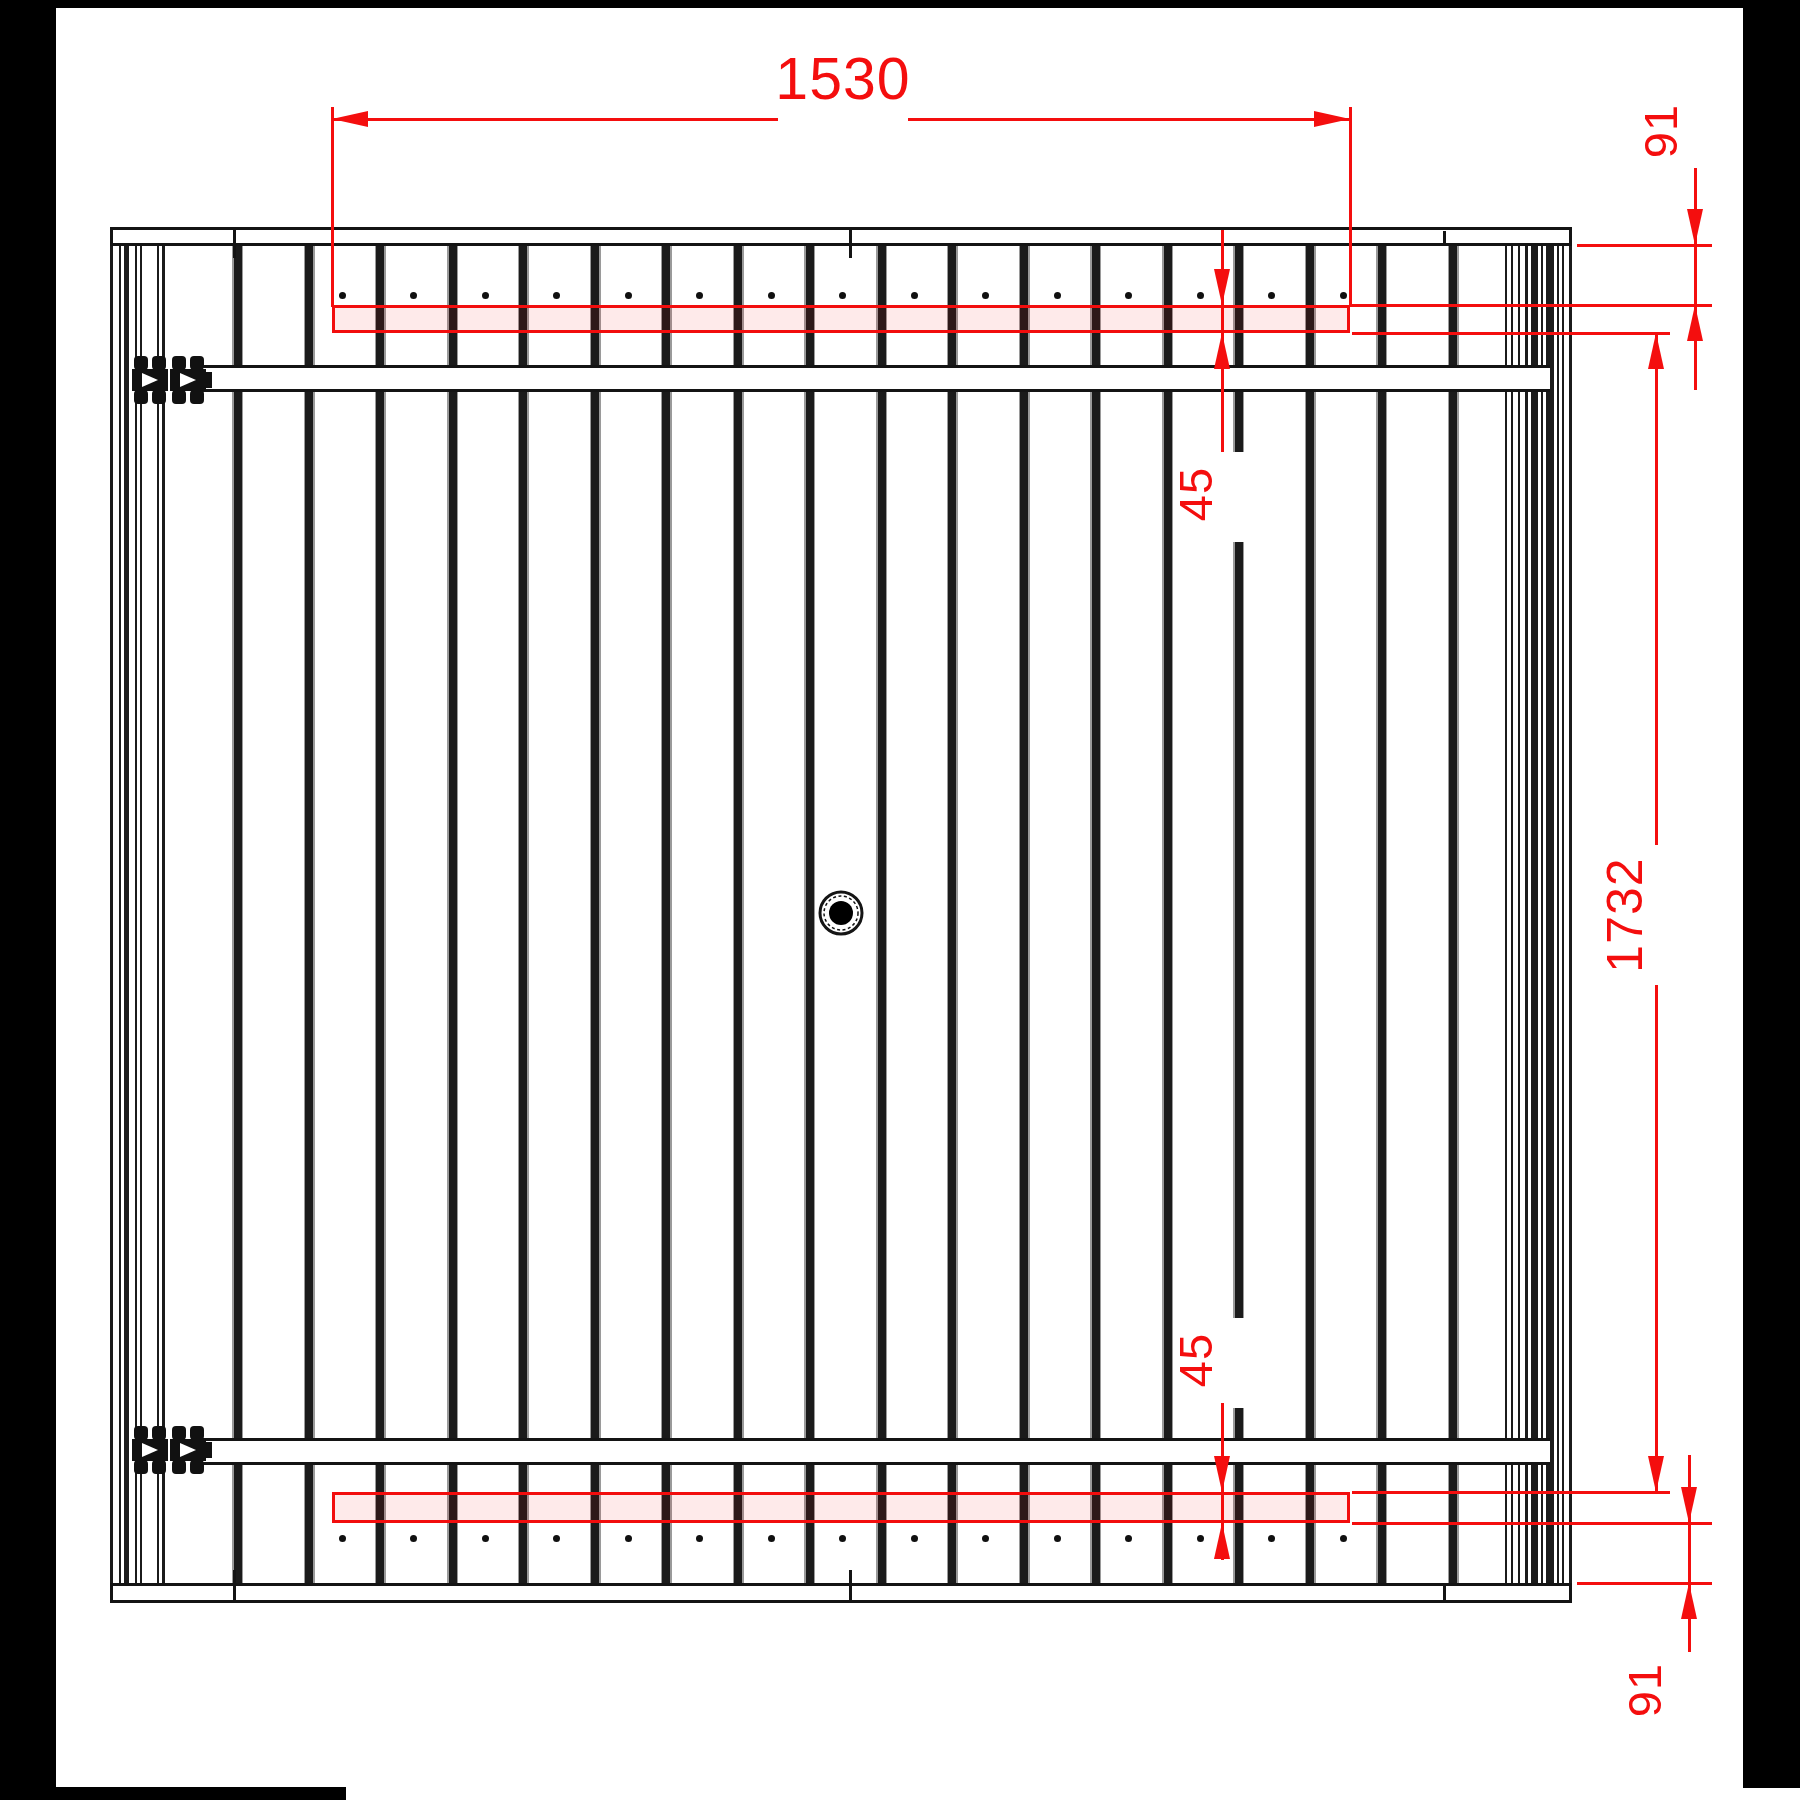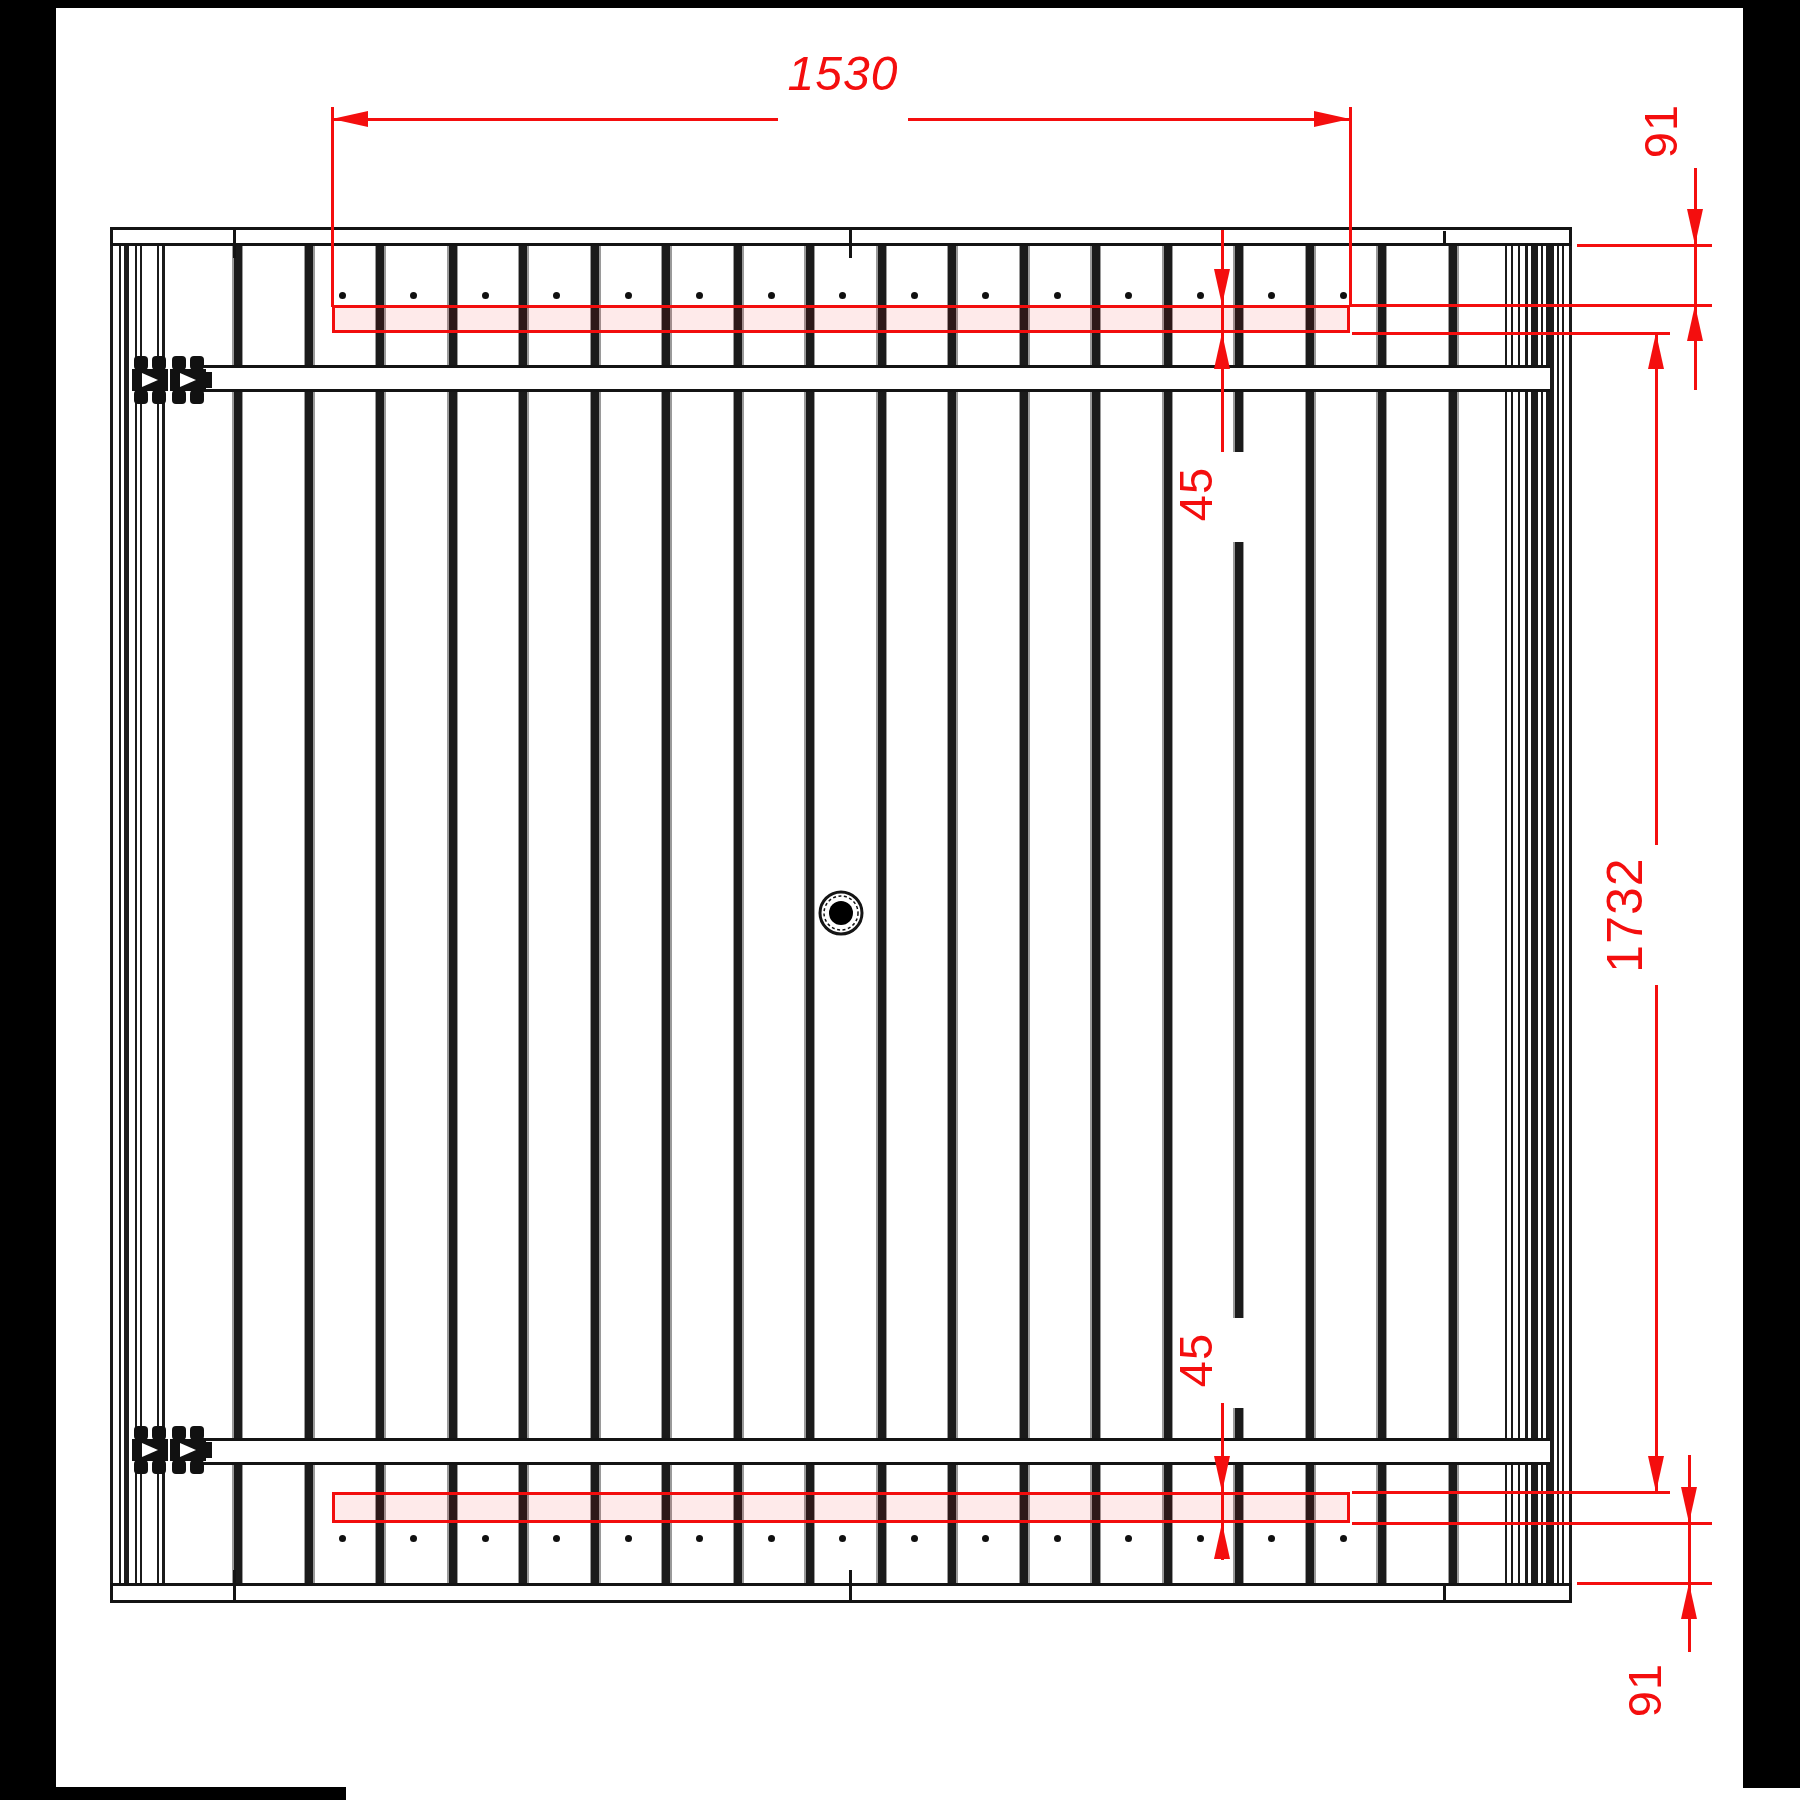--- a/index.html
+++ b/index.html
@@ -14,21 +14,21 @@
   .post-line{position:absolute;background:#1b1b1b;}
   .seam{position:absolute;background:#141414;}
   .screw{position:absolute;width:7px;height:7px;border-radius:50%;background:#101010;}
   .batten{position:absolute;box-sizing:border-box;border:3px solid #f20d0d;background:rgba(245,15,15,0.085);}
   .break-patch{position:absolute;background:#fff;}
   
   .red-line{position:absolute;background:#f40e0e;}
   .arrow{position:absolute;width:0;height:0;}
   .dim-label{position:absolute;color:#f40e0e;text-align:center;line-height:1;letter-spacing:1px;}
   .rot{transform:rotate(-90deg);}
-  .lbl-1530{left:743px;top:50px;width:200px;font-size:48px;font-style:italic;}
+  .lbl-1530{left:743px;top:50px;width:200px;font-size:59px;}
   .lbl-91t{left:1603px;top:105px;width:120px;height:52px;font-size:47px;}
   .lbl-1732{left:1516px;top:889px;width:220px;height:52px;font-size:50px;}
   .lbl-45t{left:1146px;top:470px;width:100px;height:48px;font-size:47px;}
   .lbl-45b{left:1146px;top:1336px;width:100px;height:48px;font-size:47px;}
   .lbl-91b{left:1587px;top:1664px;width:120px;height:52px;font-size:47px;}
 </style>
 </head>
 <body>
 
 <div class="screen">

